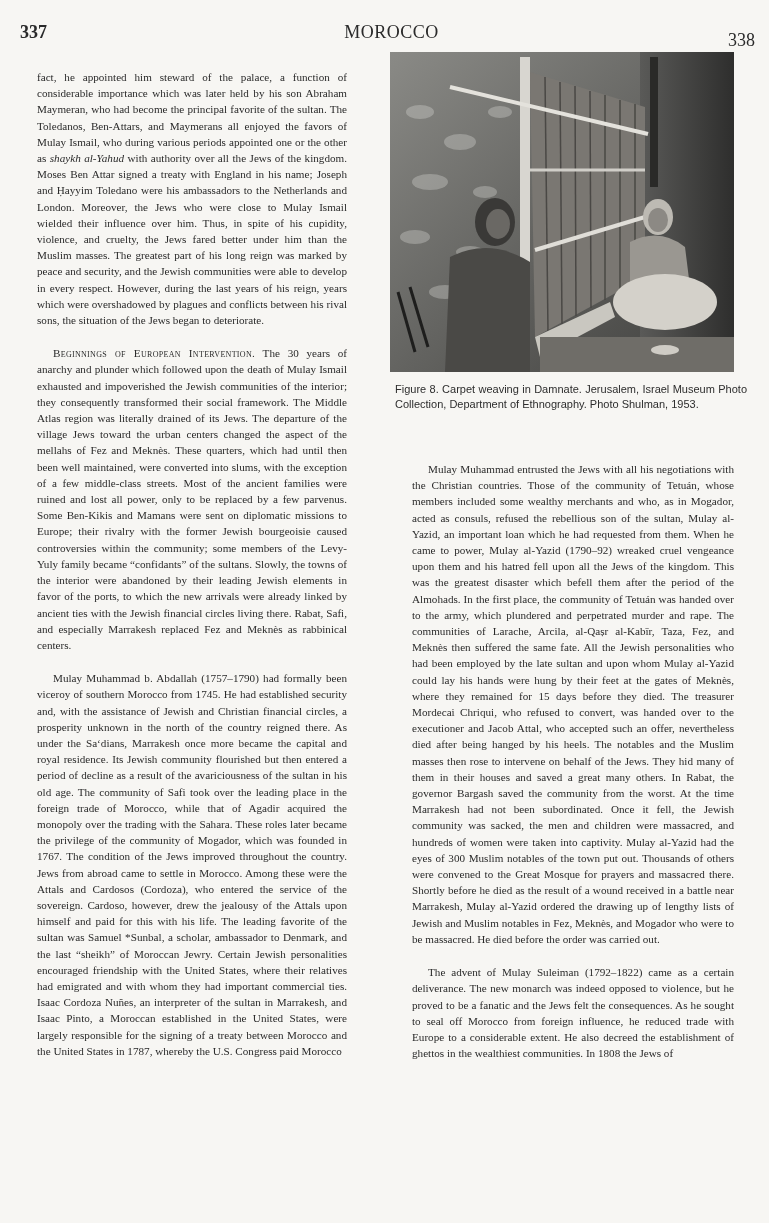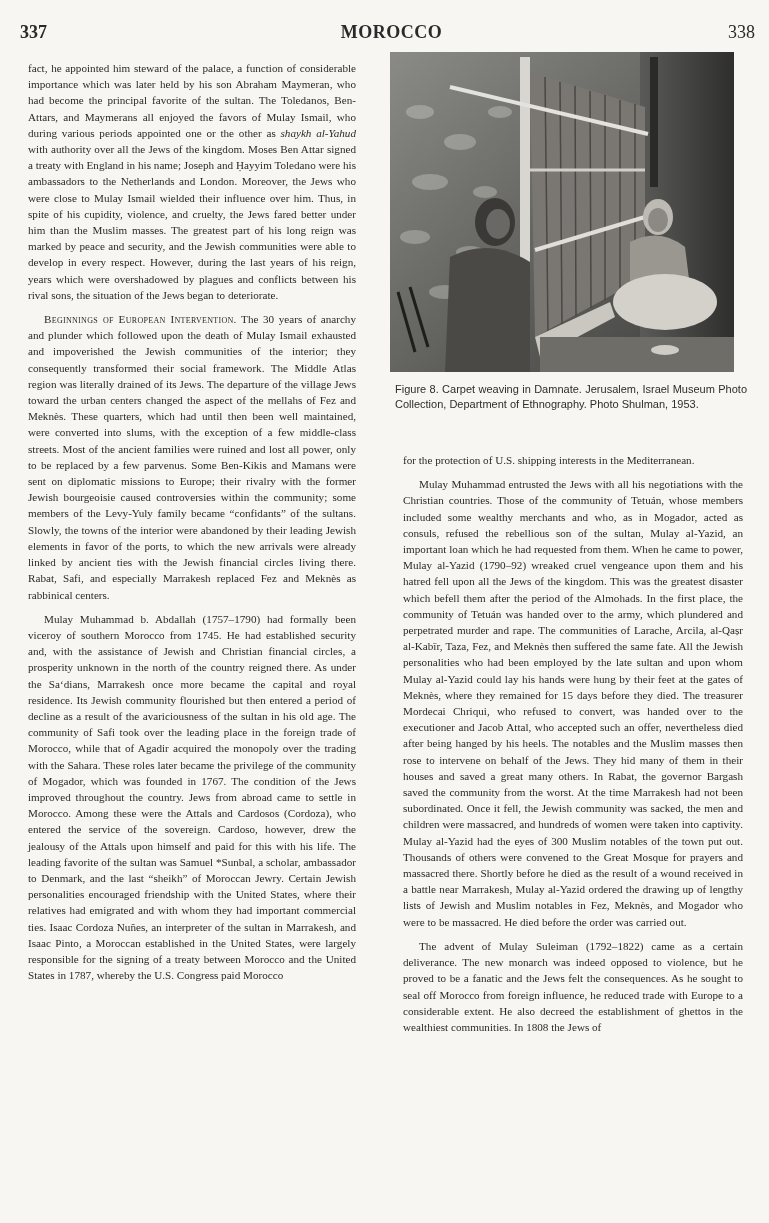--- a/index.html
+++ b/index.html
@@ -5,27 +5,27 @@
   html, body { margin: 0; padding: 0; }
   body {
     width: 769px; height: 1223px; overflow: hidden;
     background: #f7f6f3;
     font-family: "Liberation Serif", "DejaVu Serif", serif;
     color: #2a2a2a;
     position: relative;
   }
   .page-header { position: absolute; top: 22px; left: 20px; width: 735px; height: 20px; font-size: 18px; }
   .page-header .pn-left { position: absolute; left: 0; top: 0; font-weight: bold; }
-  .page-header .running-title { position: absolute; left: 8px; right: 0; top: 0; text-align: center; letter-spacing: 0.5px; font-weight: bold; }
-  .page-header .pn-right { position: absolute; right: 0; top: 0; }
+  .page-header .running-title { position: absolute; left: 8px; right: 0; top: 0; text-align: center; letter-spacing: 0.5px; }
+  .page-header .pn-right { position: absolute; right: 0; top: 8px; }
 
   .col { position: absolute; font-size: 11.15px; line-height: 16.2px; text-align: justify; hyphens: none; }
   .col-left { left: 20px; top: 52px; width: 344px; }
   .col-right-body { left: 395px; top: 444px; width: 356px; }
-  .col p { margin: 8px; text-indent: 0; }
+  .col p { margin: 17px; text-indent: 0; }
   .col p.indent { text-indent: 16px; }
   .col .sc { font-variant: small-caps; letter-spacing: 0.3px; }
   .col em { font-style: italic; }
 
   .figure { position: absolute; left: 390px; top: 52px; width: 344px; height: 320px;
     background: #555; overflow: hidden; }
   .figure svg { display: block; width: 100%; height: 100%; }
   .caption { position: absolute; left: 395px; top: 382px; width: 352px; font-size: 11px; line-height: 14.5px;
     font-family: "Liberation Sans", "DejaVu Sans", sans-serif; text-align: justify; color: #2d2d2d; }
 </style>
@@ -104,16 +104,15 @@
     <g stroke="#1e1e1d" stroke-width="3">
         <line x1="8" y1="240" x2="25" y2="300"></line>
         <line x1="20" y1="235" x2="38" y2="295"></line>
       </g>
   </svg>
 </div>
 
 <div class="caption">Figure 8. Carpet weaving in Damnate. Jerusalem, Israel Museum Photo Collection, Department of Ethnography. Photo Shulman, 1953.</div>
 
 <div class="col col-right-body">
-  <p>for the protection of U.S. shipping interests in the Mediterranean.</p>
   <p class="indent">Mulay Muhammad entrusted the Jews with all his negotiations with the Christian countries. Those of the community of Tetuán, whose members included some wealthy merchants and who, as in Mogador, acted as consuls, refused the rebellious son of the sultan, Mulay al-Yazid, an important loan which he had requested from them. When he came to power, Mulay al-Yazid (1790–92) wreaked cruel vengeance upon them and his hatred fell upon all the Jews of the kingdom. This was the greatest disaster which befell them after the period of the Almohads. In the first place, the community of Tetuán was handed over to the army, which plundered and perpetrated murder and rape. The communities of Larache, Arcila, al-Qaṣr al-Kabīr, Taza, Fez, and Meknès then suffered the same fate. All the Jewish personalities who had been employed by the late sultan and upon whom Mulay al-Yazid could lay his hands were hung by their feet at the gates of Meknès, where they remained for 15 days before they died. The treasurer Mordecai Chriqui, who refused to convert, was handed over to the executioner and Jacob Attal, who accepted such an offer, nevertheless died after being hanged by his heels. The notables and the Muslim masses then rose to intervene on behalf of the Jews. They hid many of them in their houses and saved a great many others. In Rabat, the governor Bargash saved the community from the worst. At the time Marrakesh had not been subordinated. Once it fell, the Jewish community was sacked, the men and children were massacred, and hundreds of women were taken into captivity. Mulay al-Yazid had the eyes of 300 Muslim notables of the town put out. Thousands of others were convened to the Great Mosque for prayers and massacred there. Shortly before he died as the result of a wound received in a battle near Marrakesh, Mulay al-Yazid ordered the drawing up of lengthy lists of Jewish and Muslim notables in Fez, Meknès, and Mogador who were to be massacred. He died before the order was carried out.</p>
   <p class="indent">The advent of Mulay Suleiman (1792–1822) came as a certain deliverance. The new monarch was indeed opposed to violence, but he proved to be a fanatic and the Jews felt the consequences. As he sought to seal off Morocco from foreign influence, he reduced trade with Europe to a considerable extent. He also decreed the establishment of ghettos in the wealthiest communities. In 1808 the Jews of</p>
 </div>
 
 </body></html>

